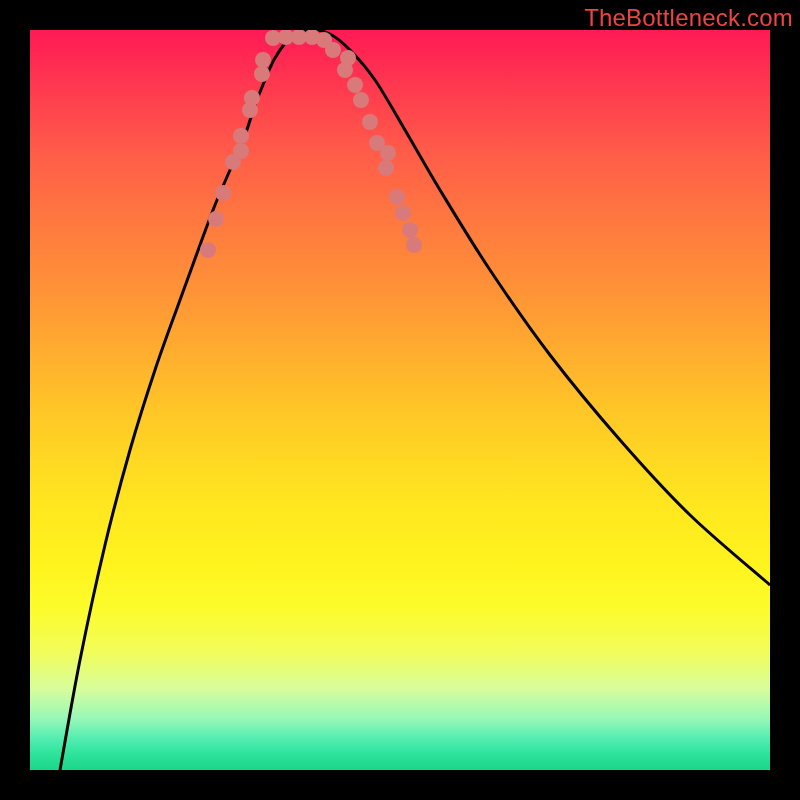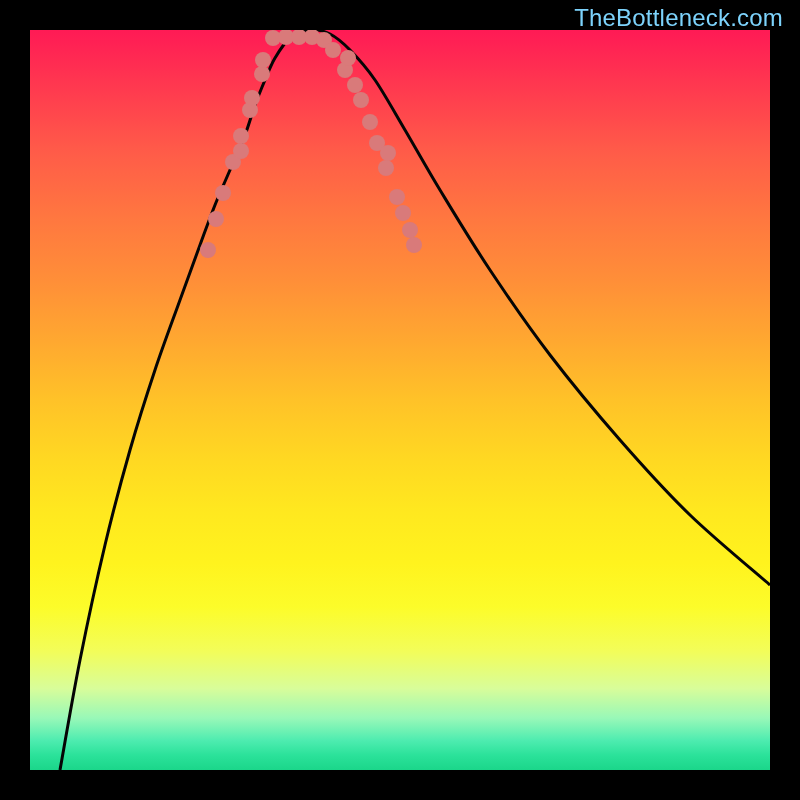--- a/index.html
+++ b/index.html
@@ -41,22 +41,22 @@
       #d8fd9a 89%,
       #98f8b8 93%,
       #4eecb0 96%,
       #2be29a 98%,
       #1bd68a 100%
     );
   }
   .watermark {
     position: absolute;
     top: 4px;
-    right: 17px;
-    color: #7dd3fc;
+    right: 7px;
+    color: #ef4444;
     font-size: 24px;
     font-weight: 500;
     letter-spacing: 0.2px;
     text-align: right;
   }
   svg.curve {
     position: absolute;
     top: 0;
     left: 0;
   }

